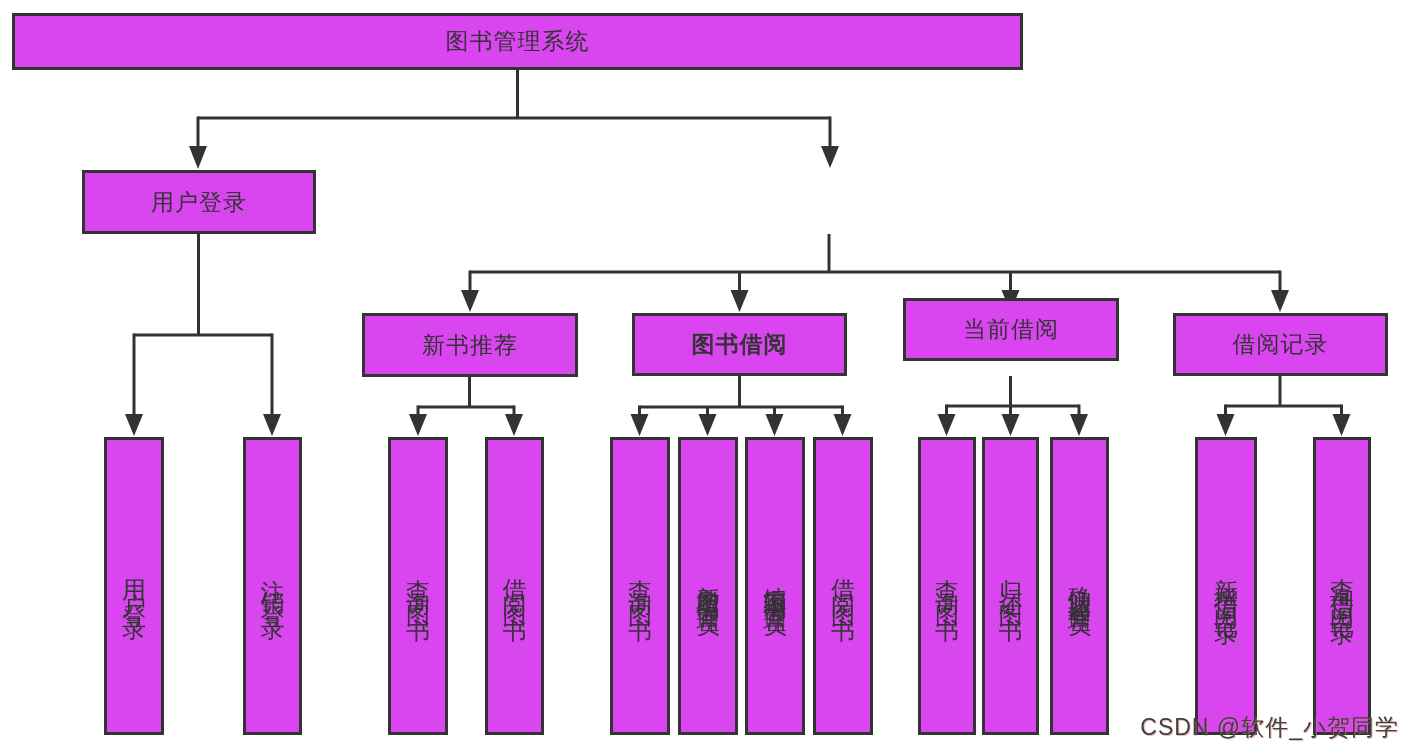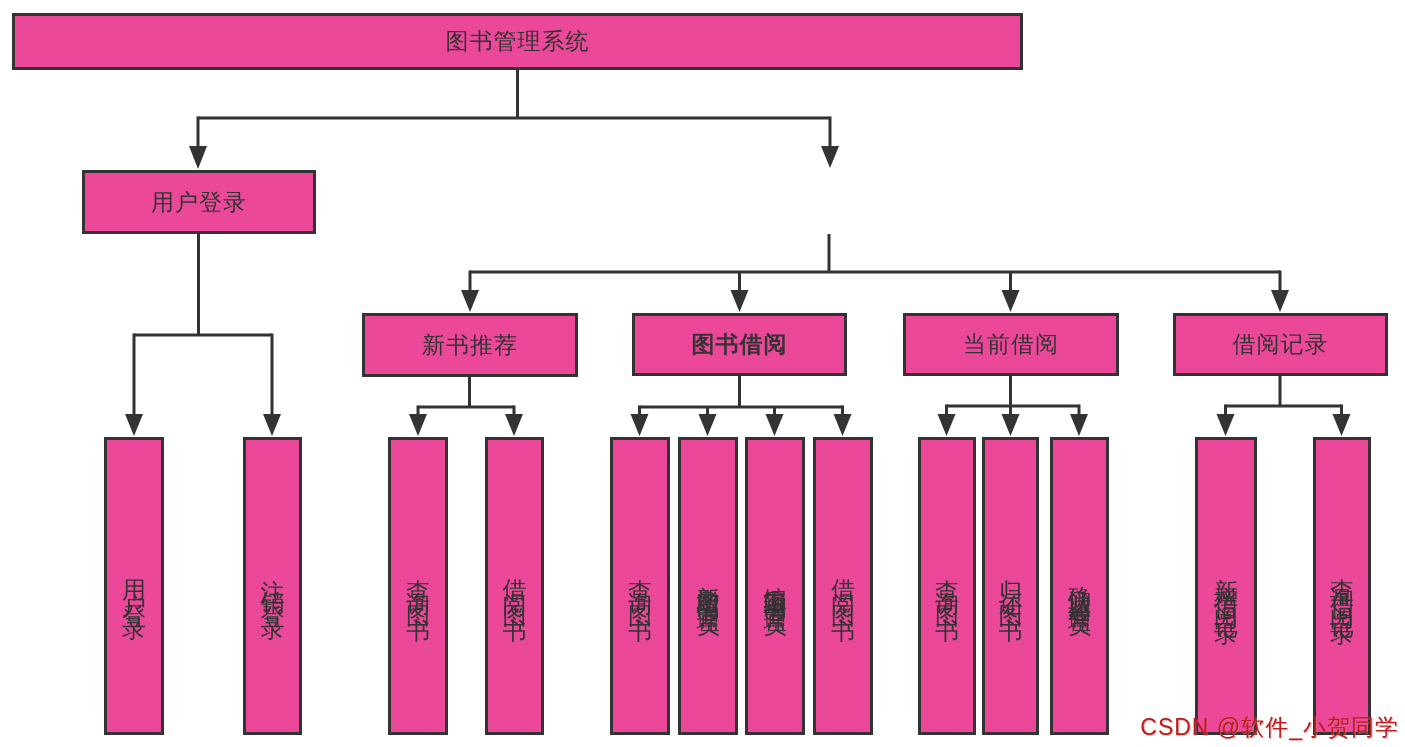--- a/index.html
+++ b/index.html
@@ -5,38 +5,38 @@
   html,body{margin:0;padding:0;}
   body{
     width:1405px;height:747px;position:relative;background:#ffffff;
     font-family:"Liberation Sans","DejaVu Sans",sans-serif;
     color:#333333;overflow:hidden;
   }
   .stage{position:absolute;left:0;top:0;width:1405px;height:747px;}
   svg.wires{position:absolute;left:0;top:0;z-index:1;}
   .node{
     position:absolute;z-index:2;box-sizing:border-box;
-    background:#ec4899;border:3px solid #333333;
+    background:#d946ef;border:3px solid #333333;
     display:flex;align-items:center;justify-content:center;
     text-align:center;
   }
   .hbox{font-size:23px;letter-spacing:1px;}
   .vbox{
     font-size:24px;
   }
   .vbox .vtext{
     writing-mode:vertical-rl;text-orientation:mixed;
     line-height:1.0;white-space:nowrap;
   }
   .ls-lg .vtext{letter-spacing:13px;}
   .ls-md .vtext{letter-spacing:9px;}
   .ls-sm .vtext{letter-spacing:4px;font-size:23px;}
   .watermark{
     position:absolute;z-index:3;right:6px;bottom:4px;
-    font-size:23px;color:#b91c1c;letter-spacing:1px;
+    font-size:23px;color:#404040;letter-spacing:1px;
     text-shadow:1px 1px 0 rgba(216,122,122,0.55);
     white-space:nowrap;
   }
 </style>
 </head>
 <body>
 
 <div class="stage">
 
   <svg class="wires" width="1405" height="747" viewBox="0 0 1405 747">
@@ -119,21 +119,21 @@
   <div class="node hbox" style="left:82px;top:170px;width:234px;height:64px;">
     <span>用户登录</span>
   </div>
 
   <div class="node hbox" style="left:362px;top:313px;width:216px;height:64px;">
     <span>新书推荐</span>
   </div>
   <div class="node hbox" style="left:632px;top:313px;width:215px;height:63px;font-weight:bold;">
     <span>图书借阅</span>
   </div>
-  <div class="node hbox" style="left:903px;top:313px;width:216px;height:63px;">
+  <div class="node hbox" style="left:903px;top:298px;width:216px;height:63px;">
     <span>当前借阅</span>
   </div>
   <div class="node hbox" style="left:1173px;top:313px;width:215px;height:63px;">
     <span>借阅记录</span>
   </div>
 
   <div class="node vbox ls-lg" style="left:104px;top:437px;width:60px;height:298px;">
     <span class="vtext">用户登录</span>
   </div>
   <div class="node vbox ls-lg" style="left:243px;top:437px;width:59px;height:298px;">

